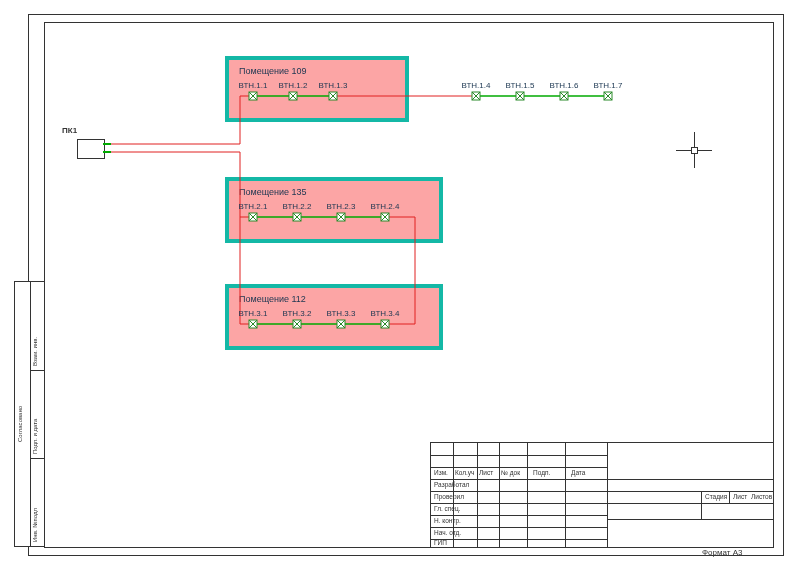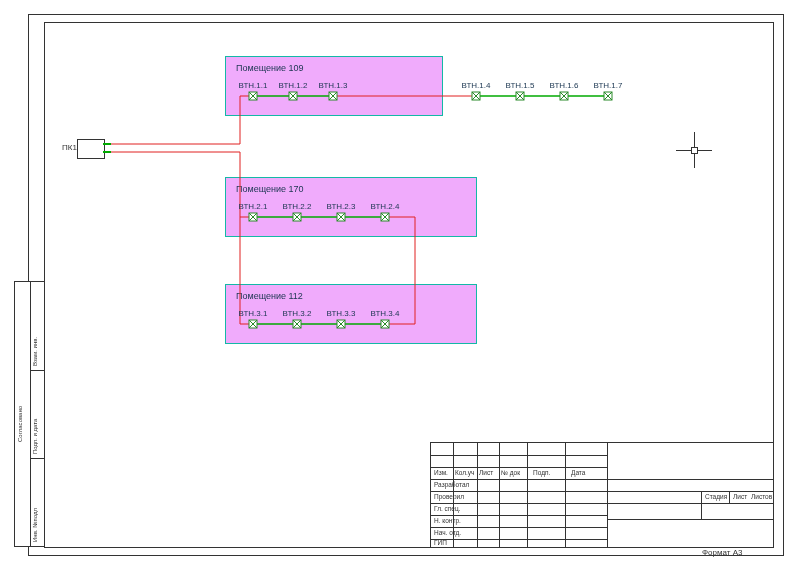--- a/index.html
+++ b/index.html
@@ -52,23 +52,22 @@
     position: absolute;
     transform-origin: 0 0;
     transform: rotate(-90deg);
     font-size: 6px;
     color: #333;
     white-space: nowrap;
   }
   
   .room {
     position: absolute;
-    border: 1px solid #14b8a6;
-    background: #f0abfc;
-    padding-left: 40px;
+    border: 4px solid #14b8a6;
+    background: #fca5a5;
   }
   .room-title {
     position: absolute;
     top: 6px;
     left: 10px;
     font-size: 9px;
     color: #1a3550;
   }
   
   .connector {
@@ -176,30 +175,30 @@
     </div>
     <div class="stamp-cell" style="left:15px; top:0; height:88px;">
       <span class="stamp-label" style="left:2px; top:84px;">Взам. инв.</span>
     </div>
 
     <div class="stamp-cell wider" style="left:0; top:0; height:264px;">
       <span class="stamp-label" style="left:2px; top:160px;">Согласовано</span>
     </div>
   </div>
 
-  <span class="connector-label" style="left:62px; top:143px;">ПК1</span>
+  <span class="connector-label" style="left:62px; top:126px;font-weight:bold;">ПК1</span>
   <div class="connector" style="left:77px; top:139px; width:26px; height:18px;"></div>
   <div class="green-stub" style="left:103px; top:143px; width:8px;"></div>
   <div class="green-stub" style="left:103px; top:151px; width:8px;"></div>
 
   <div id="room-room109" class="room" style="left: 225px; top: 56px; width: 176px; height: 58px;">
     <span class="room-title">Помещение 109</span>
   </div>
   <div id="room-room111" class="room" style="left: 225px; top: 177px; width: 210px; height: 58px;">
-    <span class="room-title">Помещение 170</span>
+    <span class="room-title">Помещение 135</span>
   </div>
   <div id="room-room112" class="room" style="left: 225px; top: 284px; width: 210px; height: 58px;">
     <span class="room-title">Помещение 112</span>
   </div>
 
   <div class="crosshair-h" style="left:676px; top:150px; width:36px;"></div>
   <div class="crosshair-v" style="left:694px; top:132px; height:36px;"></div>
   <div class="crosshair-center" style="left:691px; top:147px;"></div>
 
   <div class="titleblock" style="left:430px; top:442px; width:342px; height:104px;">

